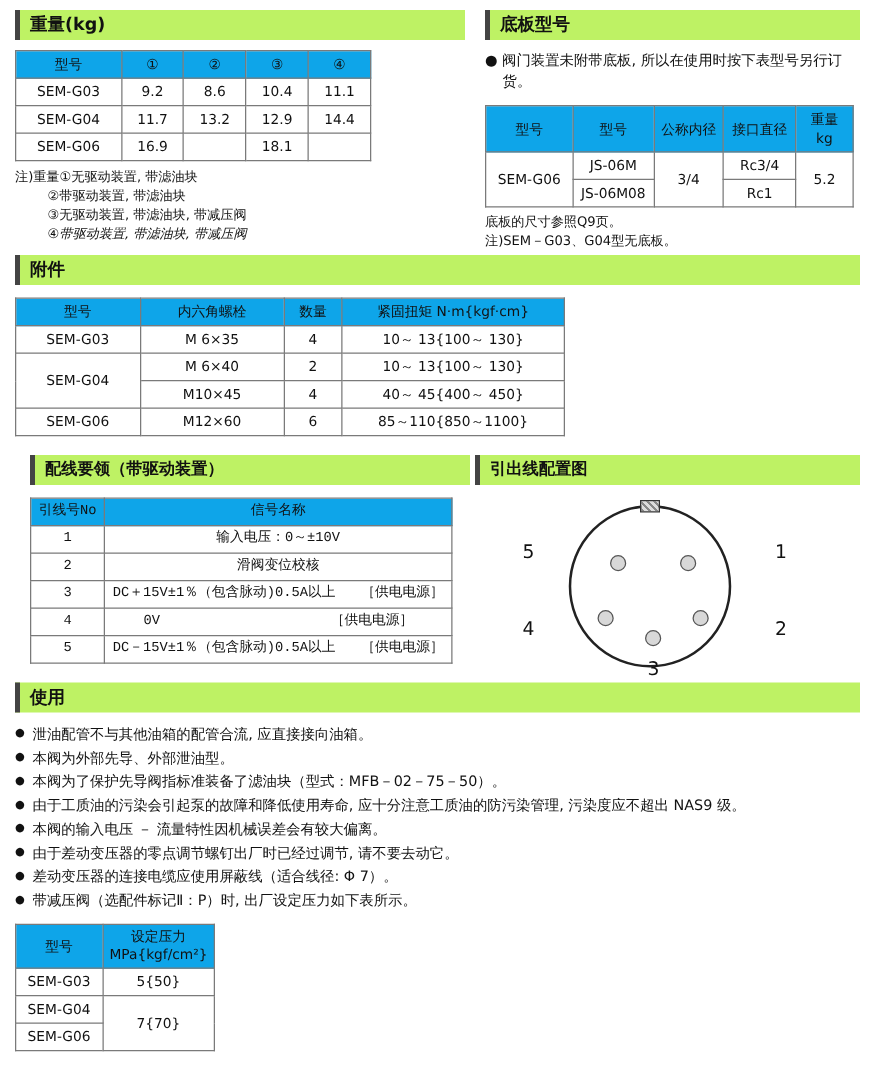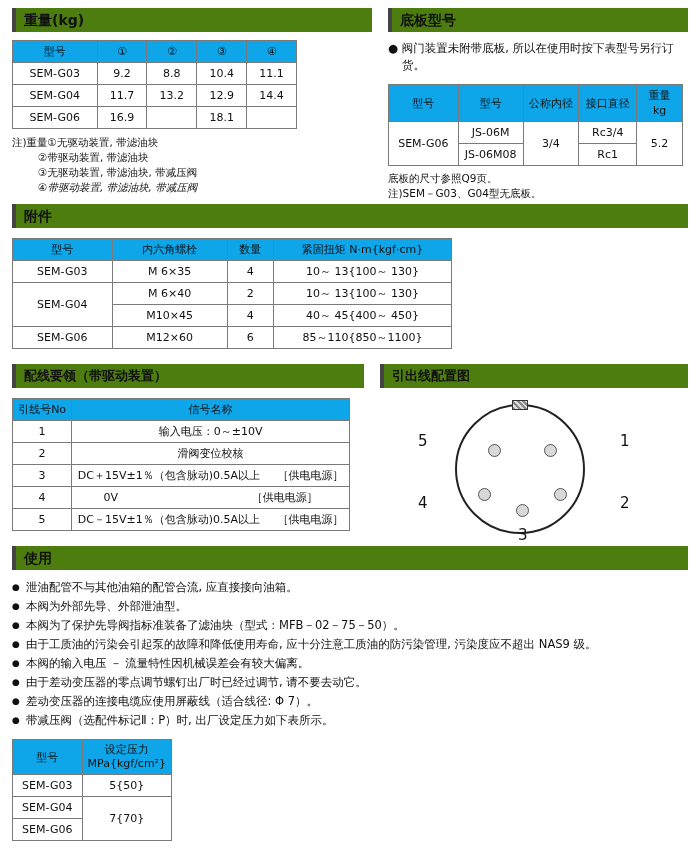--- a/index.html
+++ b/index.html
@@ -7,21 +7,21 @@
   body {
     width: 700px; height: 860px;
     background: #ffffff;
     font-family: "DejaVu Sans", "Liberation Sans", sans-serif;
     font-size: 11px;
     color: #111;
     position: relative;
     overflow: hidden;
   }
   .sec-head {
-    background: #4d7c0f;
+    background: #bef264;
     border-left: 4px solid #444;
     font-size: 14px;
     font-weight: bold;
     padding: 3px 8px;
     line-height: 18px;
     color: #111;
   }
   .sec-head.small { font-size: 13px; }
   table.grid {
     border-collapse: collapse;
@@ -55,21 +55,21 @@
     font-size: 9px;
     line-height: 19px;
   }
   .bullet-list li.nobul { padding-left: 14px; }
   .bullet-list li.nobul::before { content: ""; }
 
   
   #left-col { position: absolute; left: 12px; top: 8px; width: 360px; }
   #right-col { position: absolute; left: 388px; top: 8px; width: 300px; }
   #attach-sec { position: absolute; left: 12px; top: 204px; width: 676px; }
-  #wiring-sec { position: absolute; left: 12px; top: 364px; width: 352px; }
+  #wiring-sec { position: absolute; left: 24px; top: 364px; width: 352px; font-family: Liberation Mono, monospace; }
   #lead-sec { position: absolute; left: 380px; top: 364px; width: 308px; }
   #use-sec { position: absolute; left: 12px; top: 546px; width: 676px; }
 
   .connector-wrap {
     position: relative;
     width: 300px; height: 150px;
     margin-top: 8px;
   }
   .circle {
     position: absolute;
@@ -111,21 +111,21 @@
         <tr>
       <th class="left" style="width:85px;">型号</th>
       <th style="width:50px;">①</th>
       <th style="width:50px;">②</th>
       <th style="width:50px;">③</th>
       <th style="width:50px;">④</th>
     </tr>
     <tr>
       <td class="left">SEM-G03</td>
       <td>9.2</td>
-      <td>8.8</td>
+      <td>8.6</td>
       <td>10.4</td>
       <td>11.1</td>
     </tr>
     <tr>
       <td class="left">SEM-G04</td>
       <td>11.7</td>
       <td>13.2</td>
       <td>12.9</td>
       <td>14.4</td>
     </tr>

